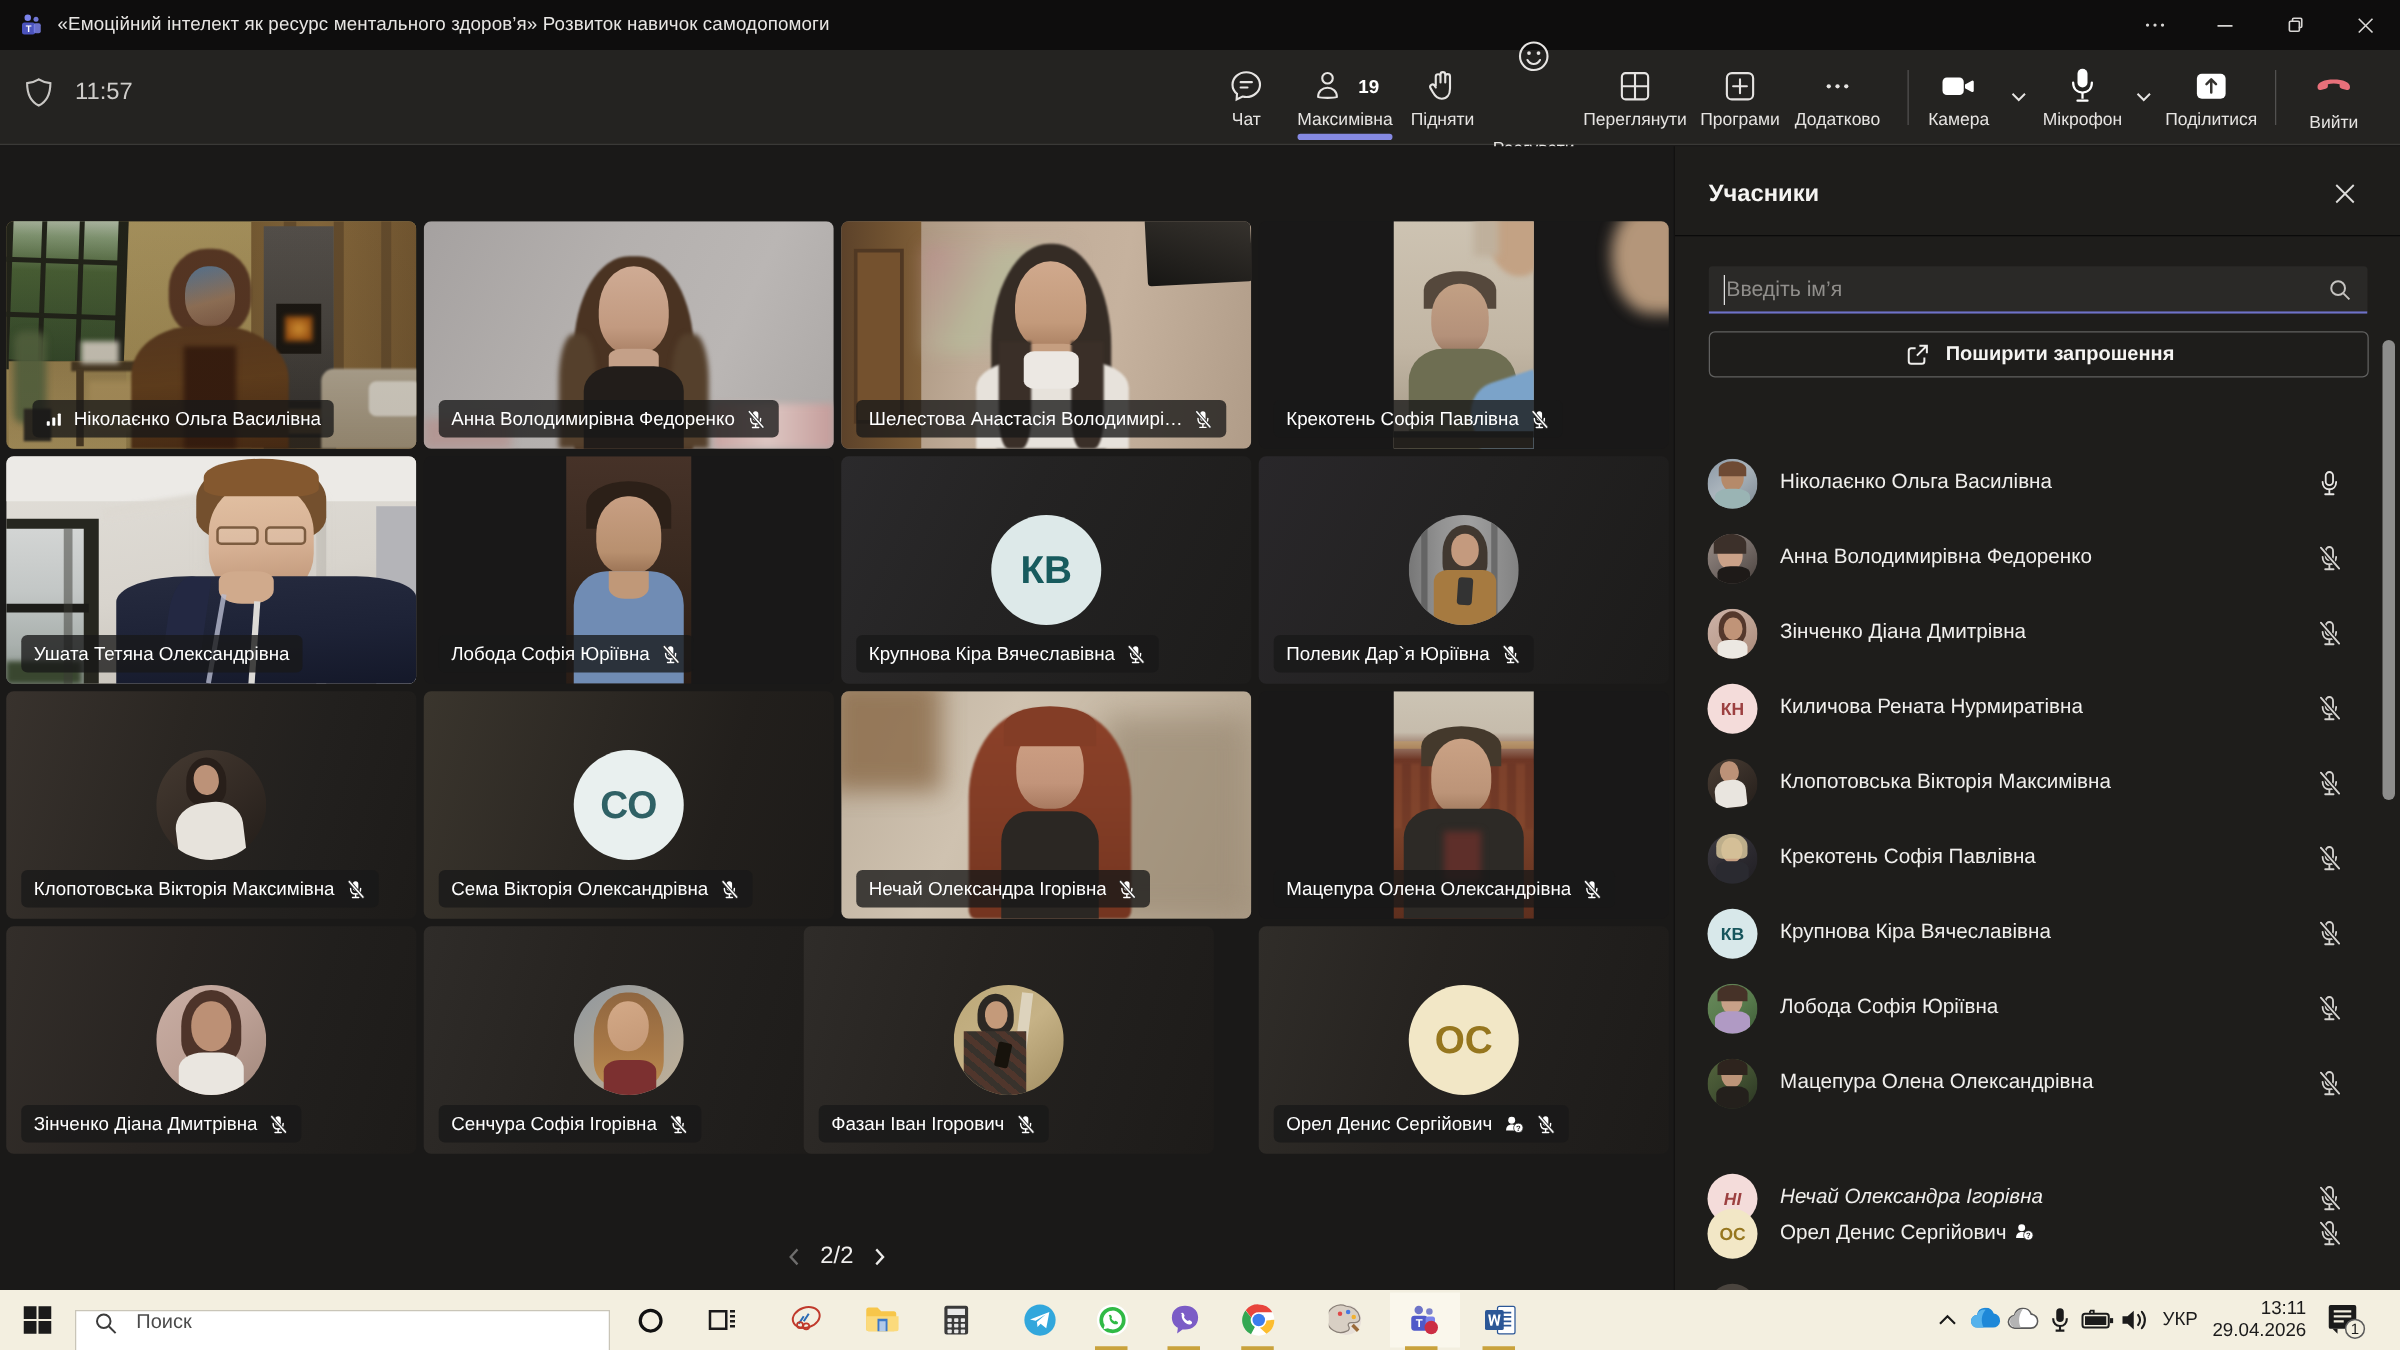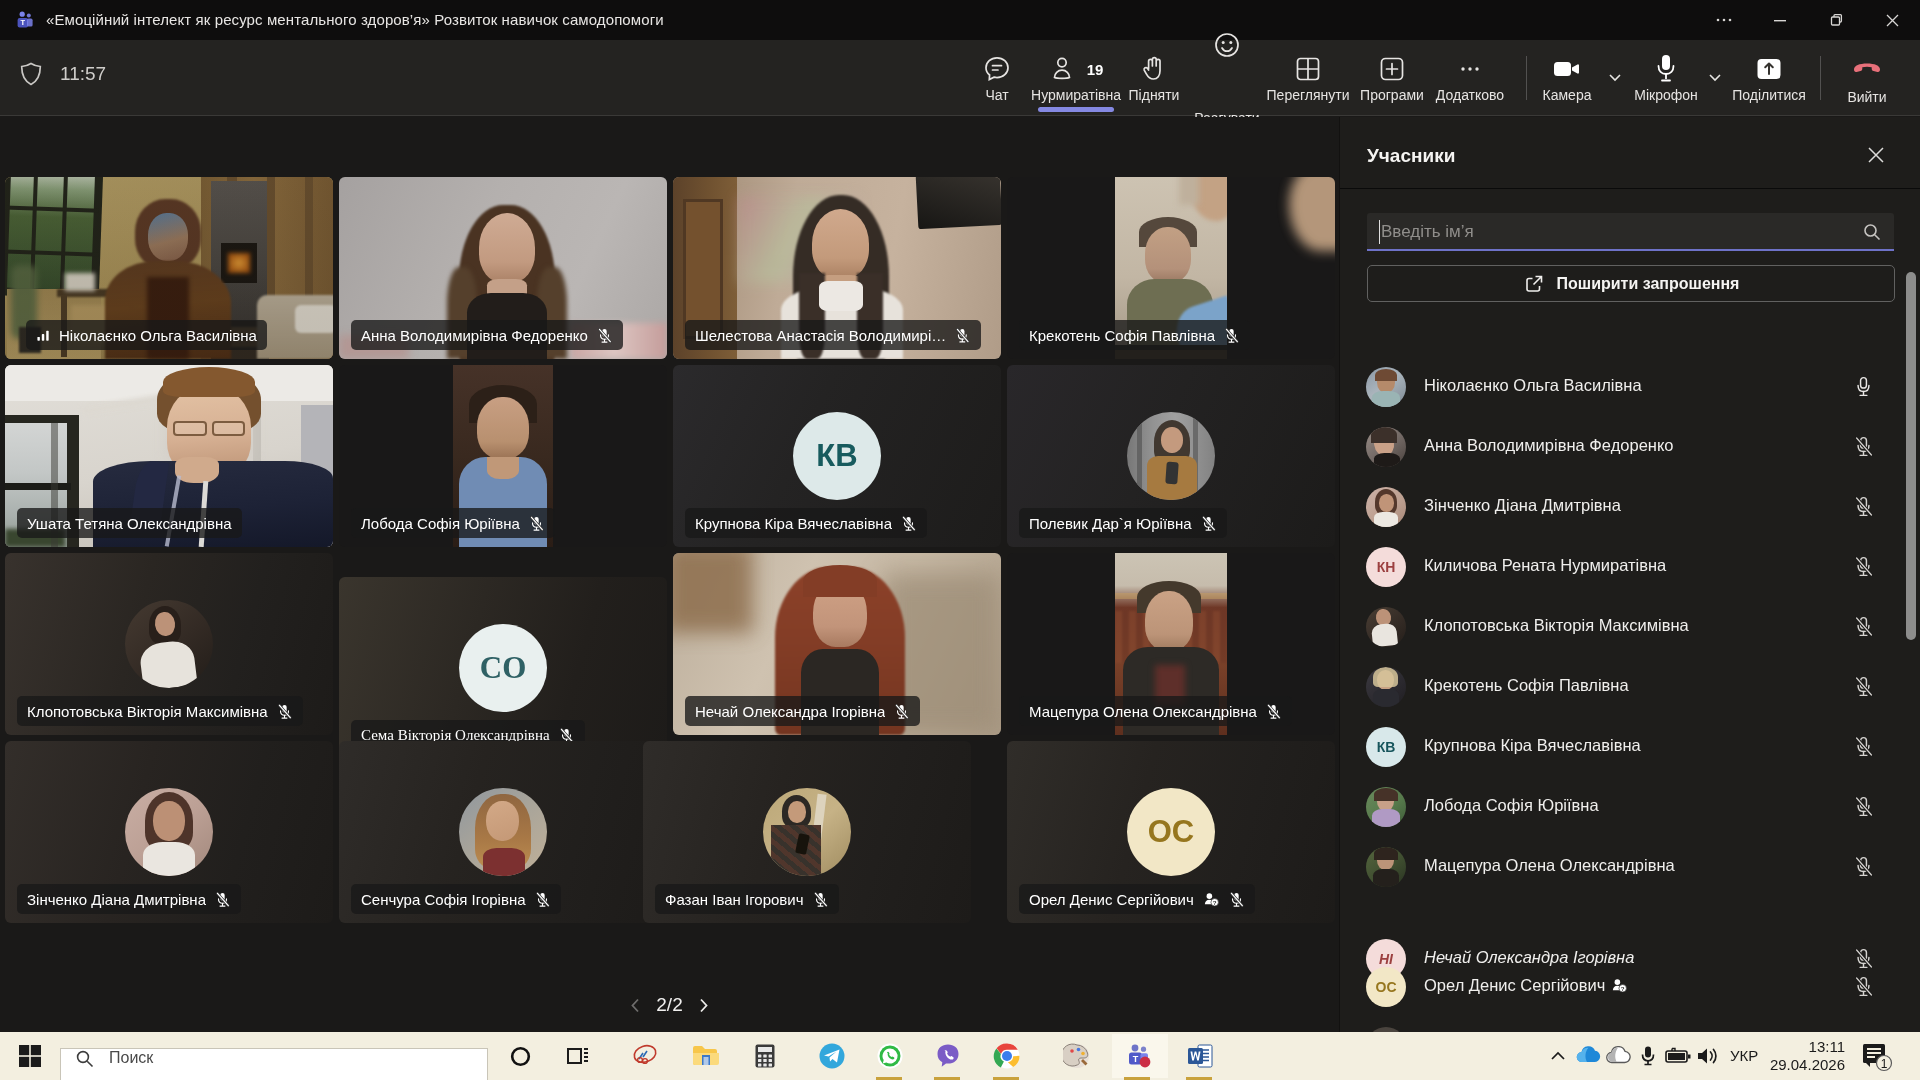--- a/index.html
+++ b/index.html
@@ -164,21 +164,21 @@
         <div class="tlabel">Чат</div>
       </div>
       <div class="tab active" style="width:96px;">
         <div class="ticon">
           <svg width="30" height="30" viewBox="0 0 30 30">
               <circle cx="13" cy="8.6" r="4.2" fill="none" stroke="#e6e4e2" stroke-width="1.7"></circle>
               <path d="M5.5 23.5 C5.5 19.3 8.8 16.2 13 16.2 C17.2 16.2 20.5 19.3 20.5 23.5 C18 24.6 8 24.6 5.5 23.5 Z" fill="none" stroke="#e6e4e2" stroke-width="1.7"></path>
             </svg>
           <span class="badge">19</span>
         </div>
-        <div class="tlabel">Нурмиратівна</div>
+        <div class="tlabel">Максимівна</div>
       </div>
       <div class="tab" style="width:60px;">
         <div class="ticon">
             <svg width="30" height="30" viewBox="0 0 30 30">
               <path d="M9.6 14.5 V7.3 a1.9 1.9 0 0 1 3.8 0 V12 M13.4 12 V5.6 a1.9 1.9 0 0 1 3.8 0 V12 M17.2 12 V7.2 a1.9 1.9 0 0 1 3.8 0 V16.8 C21 21.6 18.6 25 14.4 25 C10.9 25 9.3 23.4 7.3 19.8 L5.2 16.1 a1.9 1.9 0 0 1 3.2-1.9 L9.6 16" fill="none" stroke="#e6e4e2" stroke-width="1.7" stroke-linecap="round" stroke-linejoin="round"></path>
             </svg>
           </div>
         <div class="tlabel">Підняти</div>
       </div>
       <div class="tab" style="width:86px;gap:48px;">
@@ -458,21 +458,21 @@
           <div style="position:absolute; left:16px; top:42px; width:54px; height:46px; background:#e7e3dc; border-radius:42% 42% 0 0; transform:rotate(-7deg);"></div>
         </div>
         <div class="chip">
             <span class="cname">Клопотовська Вікторія Максимівна</span>
             <svg width="17" height="17">
               <use href="#micoff"></use>
             </svg>
           </div>
       </div>
 
-      <div class="tile" style="left:339px; top:460px; background:linear-gradient(105deg,#3a352d 0%,#2c2823 40%,#221f1c 70%,#1d1b19 100%);font-family:Liberation Serif, serif;">
+      <div class="tile" style="left:339px; top:436px; background:linear-gradient(105deg,#3a352d 0%,#2c2823 40%,#221f1c 70%,#1d1b19 100%);">
         <div class="avatar" style="background:#e9f0ef; color:#2f6165; font-size:31px;">СО</div>
         <div class="chip">
             <span class="cname">Сема Вікторія Олександрівна</span>
             <svg width="17" height="17">
               <use href="#micoff"></use>
             </svg>
           </div>
       </div>
 
       <div class="tile" style="left:673px; top:436px;">

